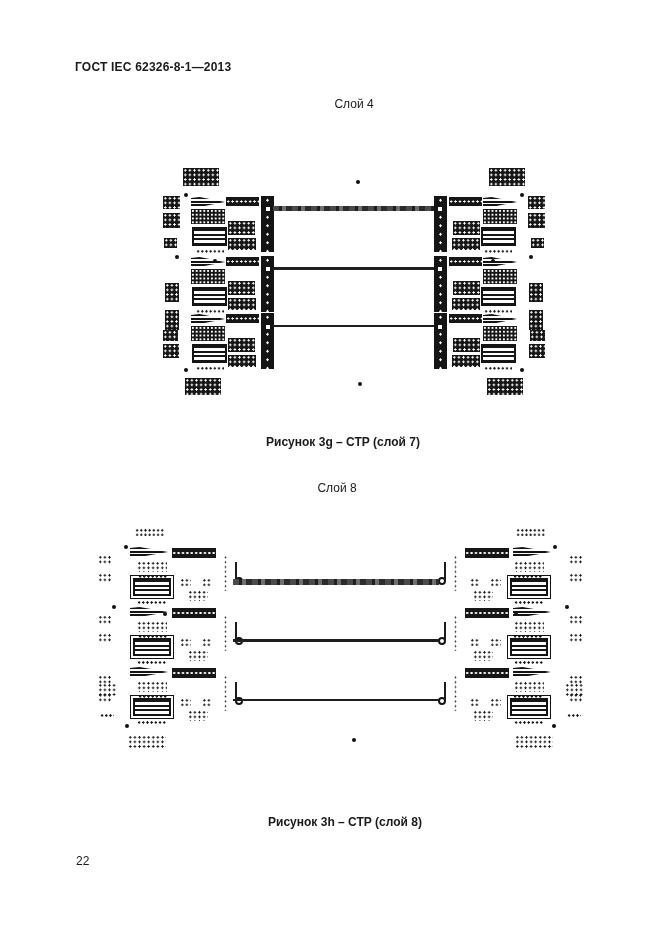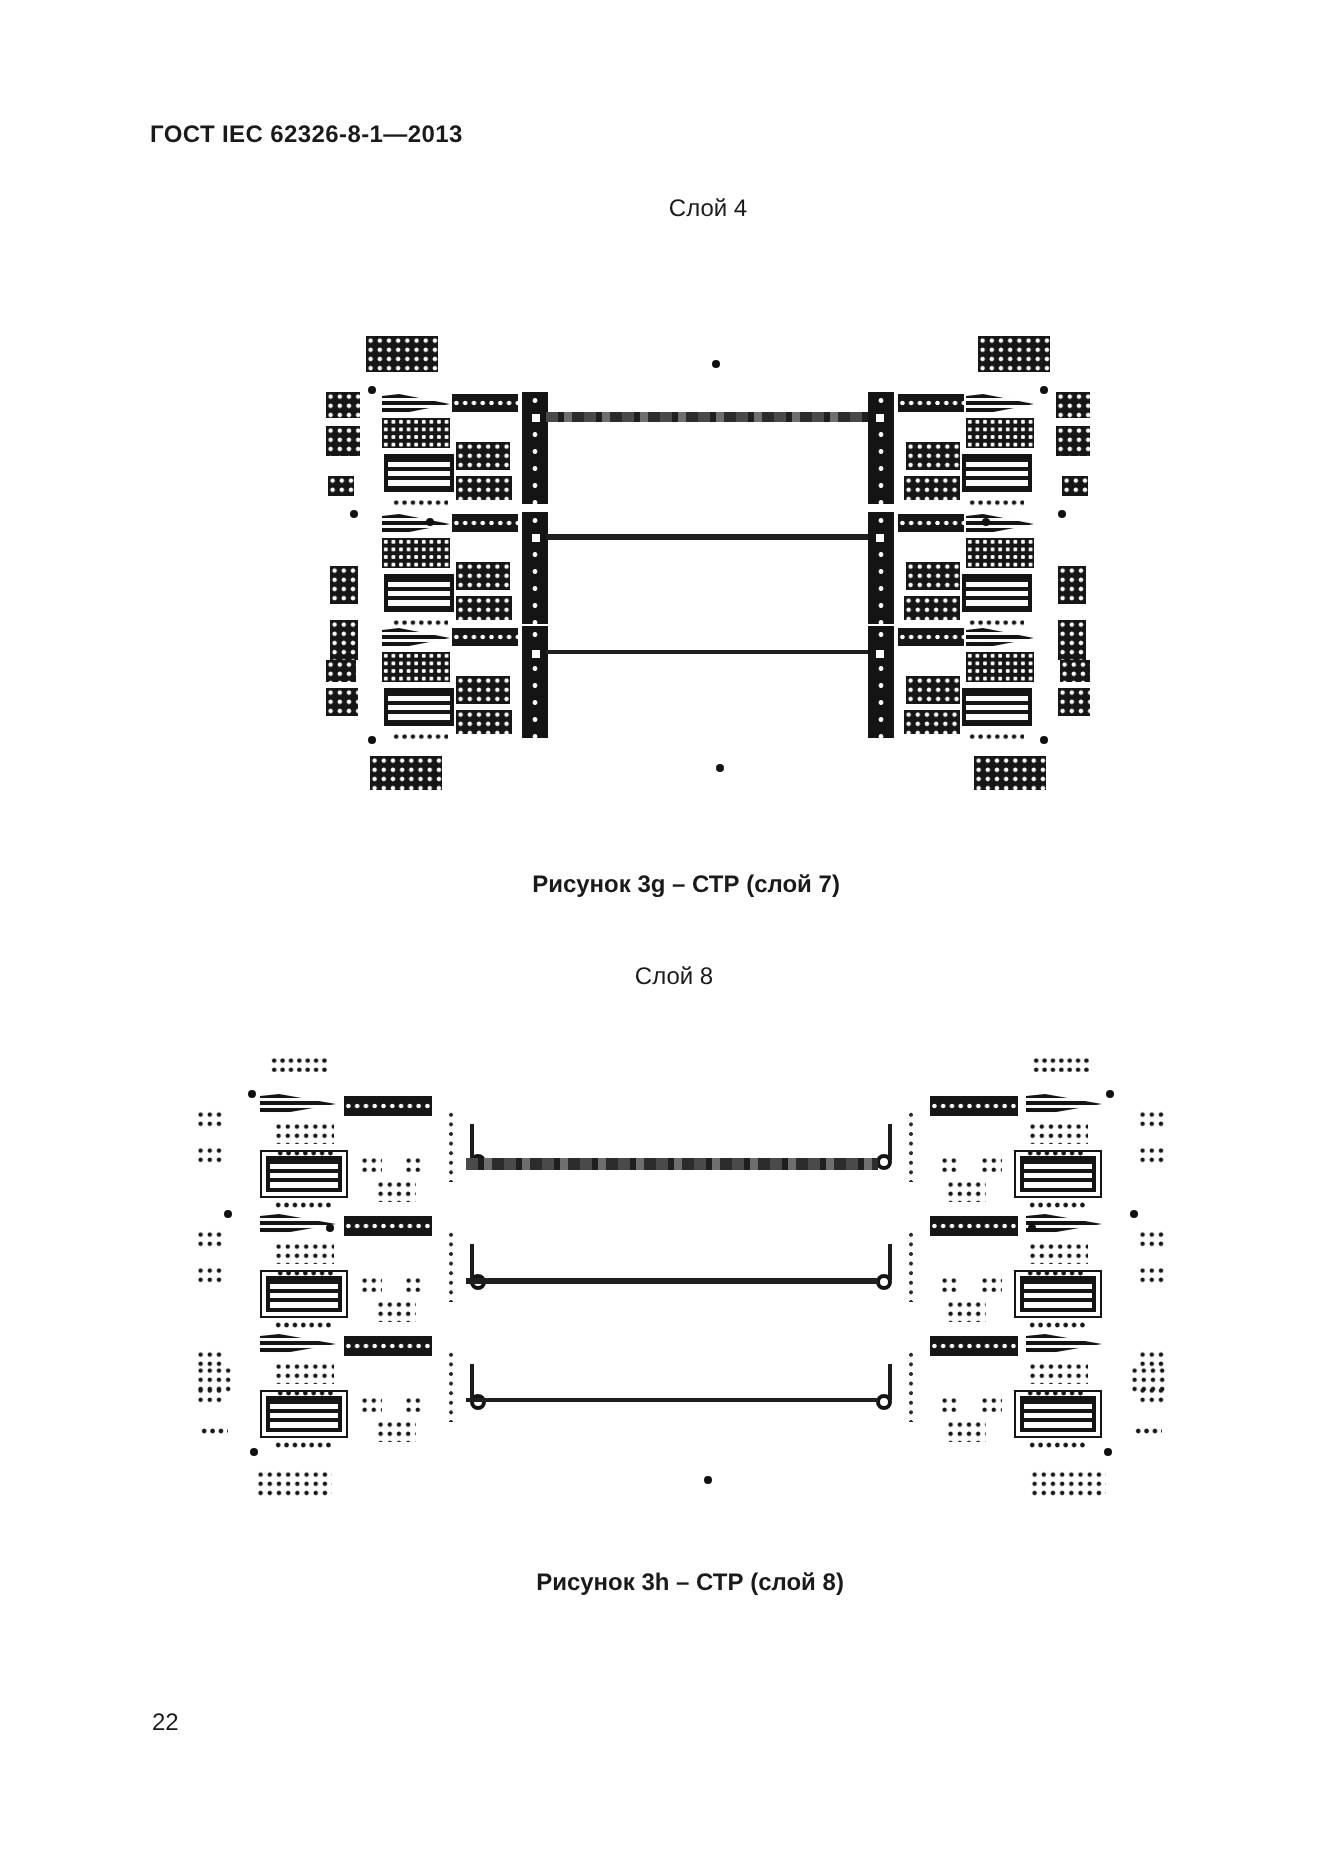--- a/index.html
+++ b/index.html
@@ -256,16 +256,16 @@
       <i class="fe ring" style="left: 438px; top: 177px; width: 8px; height: 8px;"></i>
       <i class="fe ring" style="left: 235px; top: 177px; width: 8px; height: 8px;"></i>
       <i class="fe up" style="left: 444px; top: 162px; width: 2px; height: 18px;"></i>
       <i class="fe up" style="left: 235px; top: 162px; width: 2px; height: 18px;"></i>
       <i class="fe tra" style="left: 233px; top: 59px; width: 206px; height: 6px;"></i>
       <i class="fe trb" style="left: 233px; top: 119px; width: 206px; height: 3px;"></i>
       <i class="fe trb" style="left: 233px; top: 179px; width: 206px; height: 2px;"></i>
       <i class="fe dot" style="left: 352px; top: 218px; width: 4px; height: 4px;"></i>
     </div>
 
-  <div class="cap" style="top:784px;left:345px">Рисунок 3h – СТР (слой 8)</div>
+  <div class="cap" style="top:815px;left:345px">Рисунок 3h – СТР (слой 8)</div>
 
   <div class="pgnum">22</div>
 </div>
 
 </body></html>

